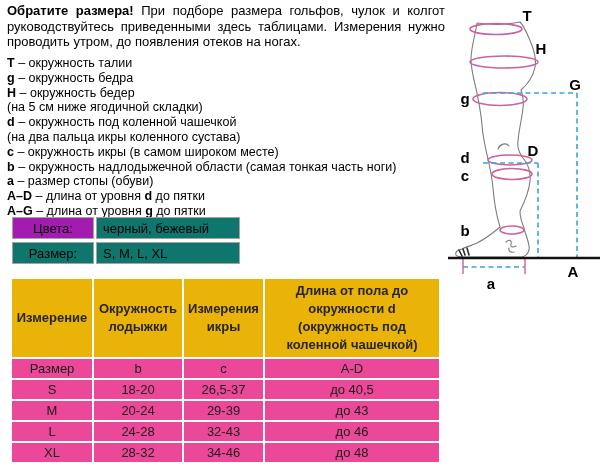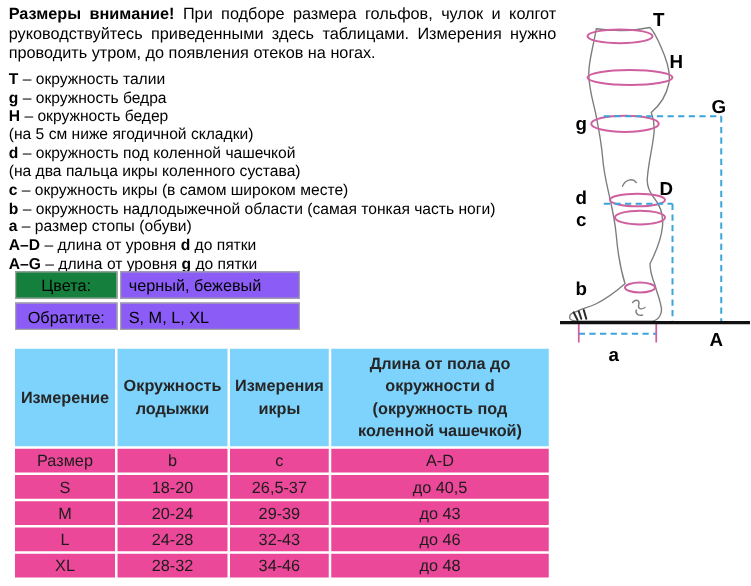--- a/index.html
+++ b/index.html
@@ -21,53 +21,53 @@
   }
   .defs .k{font-weight:bold;}
   .defs .ref{font-weight:bold;}
   
   .options{
     position:absolute;left:10px;top:214px;
     border-collapse:separate;border-spacing:2px 3px;
     font-size:13px;
   }
   .options td{
-    border:1px solid #a3a3a3;height:20px;background:#8b5cf6;
+    border:1px solid #a3a3a3;height:20px;background:#0f766e;
     padding:0 6px;vertical-align:middle;
   }
   .options td.lbl{width:68px;text-align:center;}
   .options td.val{width:130px;text-align:left;}
-  .options tr.shaded td.lbl{background:#15803d;}
+  .options tr.shaded td.lbl{background:#a21caf;}
   
   .size-table{
     position:absolute;left:10px;top:277px;
     border-collapse:separate;border-spacing:2px;
     font-size:13px;color:#1c1c1c;table-layout:fixed;
   }
   .size-table th{
-    background:#7dd3fc;font-weight:bold;text-align:center;
+    background:#eab308;font-weight:bold;text-align:center;
     vertical-align:middle;line-height:18px;padding:3px 4px;height:72px;
     color:#262626;
   }
   .size-table td{
     background:#ec4899;text-align:center;vertical-align:middle;
     height:19px;padding:0 3px;
   }
   
   .diagram{position:absolute;left:440px;top:0;width:161px;height:300px;}
   .diagram text{
     font-family:"Liberation Sans",sans-serif;font-weight:bold;
     font-size:15px;fill:#000;text-anchor:middle;
   }
 </style>
 </head>
 <body>
 
 <div class="intro">
-  <span class="lead">Размеры внимание!</span>
+  <span class="lead">Обратите размера!</span>
   <span>При подборе размера гольфов, чулок и колгот руководствуйтесь приведенными здесь таблицами. Измерения нужно проводить утром, до появления отеков на ногах.</span>
 </div>
 
 <div class="defs">
   <div><span class="k">T</span> <span>– окружность талии</span></div>
   <div><span class="k">g</span> <span>– окружность бедра</span></div>
   <div><span class="k">H</span> <span>– окружность бедер</span></div>
   <div><span>(на 5 см ниже ягодичной складки)</span></div>
   <div><span class="k">d</span> <span>– окружность под коленной чашечкой</span></div>
   <div><span>(на два пальца икры коленного сустава)</span></div>
@@ -78,21 +78,21 @@
   <div><span class="k">A–G</span> <span>– длина от уровня </span><span class="ref">g</span><span> до пятки</span></div>
 </div>
 
 <table class="options">
   <tbody>
       <tr class="shaded">
     <td class="lbl">Цвета:</td>
     <td class="val">черный, бежевый</td>
   </tr>
   <tr>
-    <td class="lbl">Обратите:</td>
+    <td class="lbl">Размер:</td>
     <td class="val">S, M, L, XL</td>
   </tr>
 </tbody>
   </table>
 
 <table class="size-table">
   <colgroup>
       <col style="width:80px">
       <col style="width:88px">
       <col style="width:79px">

